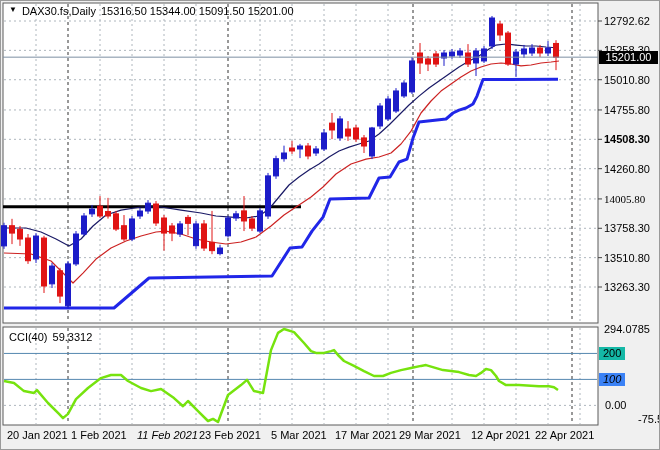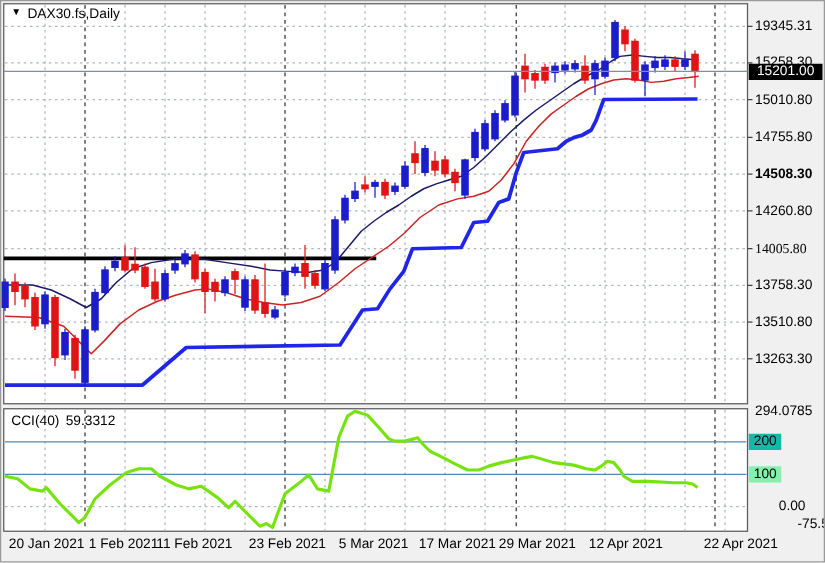--- a/index.html
+++ b/index.html
@@ -234,52 +234,53 @@
       <rect x="544.5" y="47.02253855278758" width="5" height="4.982206405693951" fill="#1c1cc8" stroke="#1c1cc8"></rect>
       <line x1="555" y1="39.193357058125656" x2="555" y2="69.14590747330952" stroke="#e01414" stroke-width="1"></line>
       <rect x="552.5" y="42.45551601423479" width="5" height="13.701067615658367" fill="#e01414" stroke="#e01414"></rect>
       <line x1="2" y1="56.156583629893156" x2="597" y2="56.156583629893156" stroke="#7d8fa3" stroke-width="1"></line>
       <polyline points="3,380.0 13,382.0 23,390.1 33,391.9 36,389.1 47,402.0 58,412.9 62,417.1 67,412.9 75,398.1 87,387.0 100,377.1 110,374.0 120,374.0 127,380.0 140,387.0 150,390.1 160,388.0 173,397.1 182,405.2 187,400.0 197,410.1 207,420.0 212,417.9 217,421.0 227,394.0 240,384.1 246,378.9 253,390.1 262,391.9 270,349.1 277,331.9 283,328.0 293,331.1 303,342.0 310,350.1 315,351.9 323,351.9 330,350.1 333,349.1 337,354.0 343,360.0 353,364.9 363,370.1 373,375.0 382,375.0 390,371.9 400,369.1 410,367.0 420,364.9 425,364.1 442,369.1 458,371.1 468,374.0 475,375.0 480,371.9 485,368.0 490,369.1 495,375.0 498,380.0 505,384.1 518,384.1 538,385.2 548,385.2 553,386.2 557,389.0" fill="none" stroke="#76e30e" stroke-width="2.5" stroke-linejoin="round"></polyline>
     </svg>
 
   <div id="chart-title" class="lbl">
     <span class="tri">▼</span>
     <span>DAX30.fs,Daily</span>
+    <span>15316.50 15344.00 15091.50 15201.00</span>
   </div>
 
   <div id="cci-title" class="lbl">
     <span>CCI(40)</span>
     <span>59.3312</span>
   </div>
 
   <div id="price-axis">
-      <div class="lbl axis-lbl" style="top: 14px;">19345.31</div>
+      <div class="lbl axis-lbl" style="top: 14px;">12792.62</div>
       <div class="lbl axis-lbl" style="top: 43px;">15258.30</div>
       <div class="lbl axis-lbl" style="top: 73px;">15010.80</div>
       <div class="lbl axis-lbl" style="top: 103px;">14755.80</div>
       <div class="lbl axis-lbl" style="top: 132px; font-weight: bold;">14508.30</div>
       <div class="lbl axis-lbl" style="top: 162px;">14260.80</div>
       <div class="lbl axis-lbl" style="top: 192px; font-family: Liberation Serif, serif;">14005.80</div>
       <div class="lbl axis-lbl" style="top: 221px;">13758.30</div>
       <div class="lbl axis-lbl" style="top: 251px;">13510.80</div>
       <div class="lbl axis-lbl" style="top: 280px;">13263.30</div>
     </div>
   <div id="indicator-axis">
       <div class="lbl axis-lbl" style="top: 322px; left: 603px;">294.0785</div>
       <div class="lbl axis-box" style="top: 346px; background: #14b8a6;">200</div>
-      <div class="lbl axis-box" style="top: 372px; background: #86efac;">100</div>
-      <div class="lbl axis-lbl" style="top: 398px; left: 603px; padding-left: 19px;">0.00</div>
+      <div class="lbl axis-box" style="top: 372px; background: #3b82f6; font-style: italic;">100</div>
+      <div class="lbl axis-lbl" style="top: 398px; left: 585px; padding-left: 19px;">0.00</div>
       <div class="lbl axis-lbl" style="top: 412px; left: 637px;">-75.5547</div>
     </div>
   <div id="date-axis">
       <div class="lbl date-lbl" style="left: 6px;">20 Jan 2021</div>
       <div class="lbl date-lbl" style="left: 70px;">1 Feb 2021</div>
-      <div class="lbl date-lbl" style="left: 124px;">11 Feb 2021</div>
+      <div class="lbl date-lbl" style="left: 136px; font-style: italic;">11 Feb 2021</div>
       <div class="lbl date-lbl" style="left: 198px;">23 Feb 2021</div>
       <div class="lbl date-lbl" style="left: 270px;">5 Mar 2021</div>
       <div class="lbl date-lbl" style="left: 334px;">17 Mar 2021</div>
       <div class="lbl date-lbl" style="left: 398px;">29 Mar 2021</div>
       <div class="lbl date-lbl" style="left: 470px;">12 Apr 2021</div>
-      <div class="lbl date-lbl" style="left: 562px;">22 Apr 2021</div>
+      <div class="lbl date-lbl" style="left: 534px;">22 Apr 2021</div>
     </div>
 
   <div id="cur-price-label" class="lbl" style="top: 50px;">15201.00</div>
 </div>
 
 </body></html>

